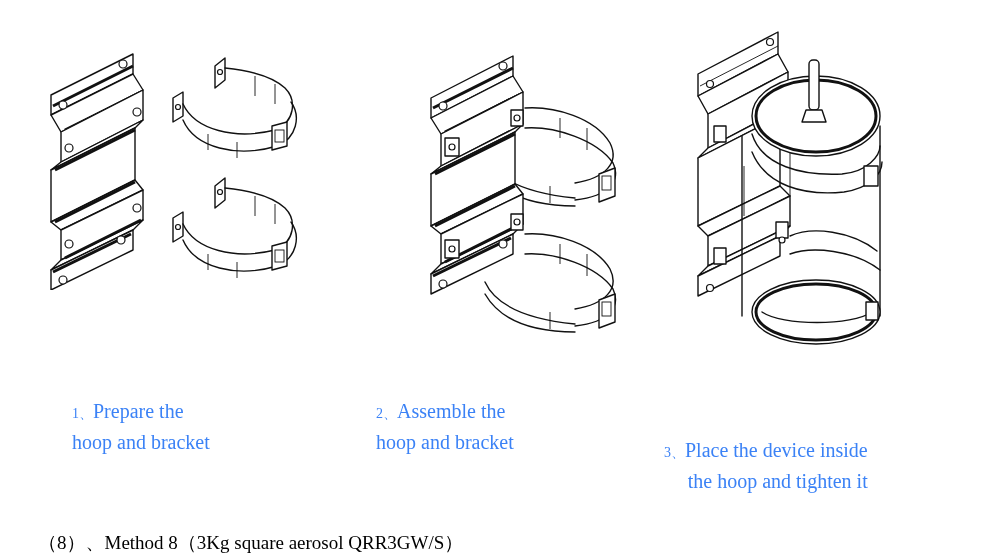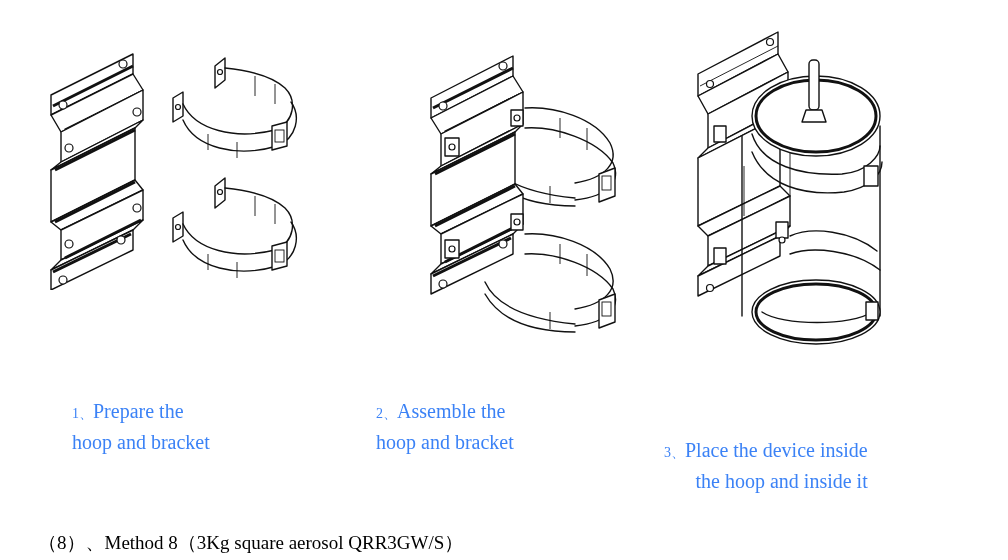--- a/index.html
+++ b/index.html
@@ -186,16 +186,16 @@
   <span class="line">hoop and bracket</span>
 </div>
 
 <div class="caption" style="left:344px;top:397px;margin-left:32px;">
   <span class="line"><span class="num">2、</span><span>Assemble the</span></span>
   <span class="line">hoop and bracket</span>
 </div>
 
 <div class="caption" style="left:664px;top:436px;text-align:right;">
   <span class="line"><span class="num">3、</span><span>Place the device inside</span></span>
-  <span class="line">the hoop and inside it</span>
+  <span class="line">the hoop and tighten it</span>
 </div>
 
 <div class="heading">（8）、Method 8（3Kg square aerosol QRR3GW/S）</div>
 
 </body></html>

